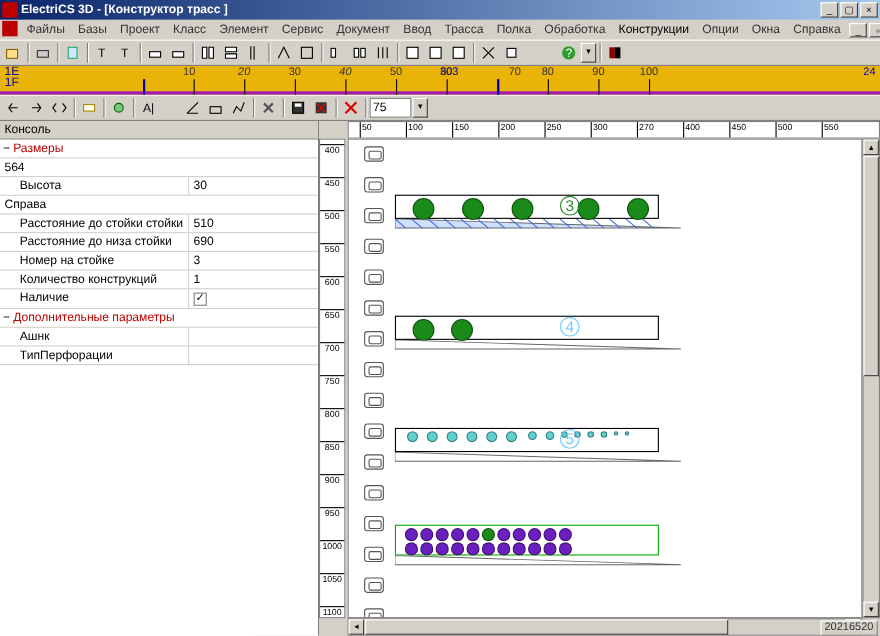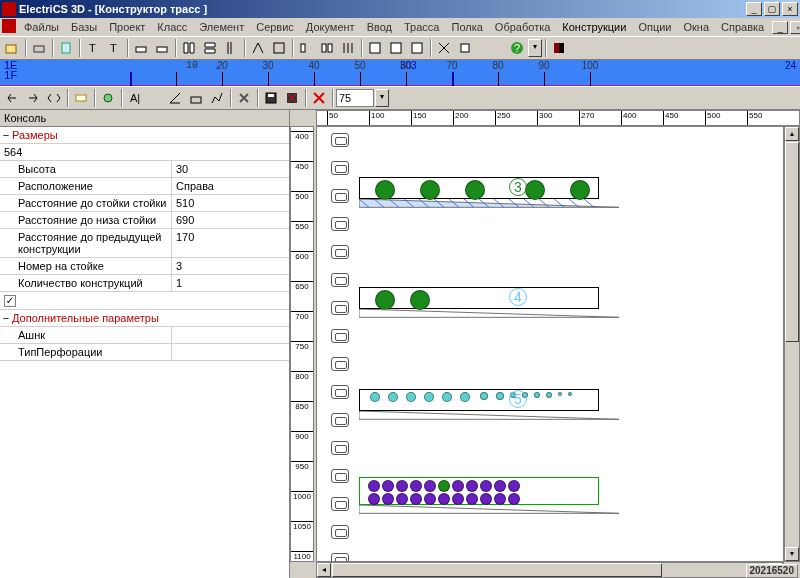--- a/index.html
+++ b/index.html
@@ -18,21 +18,21 @@
   .menu-win { margin-left: auto; display: flex; }
   .menu-win .win-btn { height: 13px; }
 
   
   .toolbar { height: 24px; background: #d4d0c8; border-top: 1px solid #fff; border-bottom: 1px solid #808080; display: flex; align-items: center; padding: 0 2px; gap: 1px; }
   .tbtn { width: 20px; height: 20px; border: 1px solid #d4d0c8; display: inline-flex; align-items: center; justify-content: center; cursor: pointer; }
   .tsep { width: 1px; height: 18px; background: #808080; margin: 0 2px; box-shadow: 1px 0 #fff; }
   .tbtn svg { width: 14px; height: 14px; }
 
   
-  .upper-ruler { height: 26px; background: #3b82f6; position: relative; border-bottom: 1px solid #a21caf; text-align: center; }
+  .upper-ruler { height: 26px; background: #eab308; position: relative; border-bottom: 3px solid #a21caf; text-align: center; }
   .upper-ruler .lbl-left { position: absolute; left: 4px; top: 0; color: #00a; font-size: 10px; line-height: 10px; }
   .upper-ruler .nums { position: absolute; left: 130px; right: 10px; top: 0; height: 26px; }
   .upper-ruler .tick { position: absolute; top: 12px; bottom: 0; width: 1px; background: #000; }
   .upper-ruler .num { position: absolute; top: 0; font-size: 10px; color: #333; transform: translateX(-50%); }
   .upper-ruler .right-lbl { position: absolute; right: 4px; top: 0; color: #00a; font-size: 10px; }
   .upper-ruler .top-center { position: absolute; left: 400px; top: 0; color: #00a; font-size: 10px; }
 
   
   .toolbar2 { height: 24px; background: #d4d0c8; border-top: 1px solid #fff; border-bottom: 1px solid #808080; display: flex; align-items: center; padding: 0 2px; gap: 1px; }
   .num-input { width: 38px; height: 18px; border: 1px solid #808080; background: #fff; padding: 0 2px; font-size: 11px; }
@@ -68,21 +68,21 @@
   .bracket { position: absolute; left: 6px; width: 18px; height: 14px; border: 1px solid #555; border-radius: 3px; }
   .bracket::before { content:""; position:absolute; left:3px; top:3px; width:10px; height:6px; border:1px solid #555; border-radius:2px; }
   .shelf-grp { position: absolute; }
   .shelf { position: absolute; left: 0; width: 240px; height: 22px; border: 1px solid #000; background: #fff; }
   .shelf.green-border { border-color: #0a0; }
   .floor { position: absolute; left: 0; width: 260px; height: 10px; }
   .floor svg { width: 100%; height: 100%; }
   .ball { position: absolute; border-radius: 50%; }
   .num-label { position: absolute; font-size: 14px; border: 1px solid; border-radius: 50%; width: 18px; height: 18px; text-align: center; line-height: 16px; }
 
-  .status { position: absolute; right: 2px; bottom: 0; height: 14px; font-size: 10px; color: #333; background: #d4d0c8; padding: 0 3px; z-index: 10; border: 1px solid #808080; border-top-color:#fff; border-left-color:#fff;font-weight:bold; }
+  .status { position: absolute; right: 2px; bottom: 0; height: 14px; font-size: 10px; color: #333; background: #d4d0c8; padding: 0 3px; z-index: 10; border: 1px solid #808080; border-top-color:#fff; border-left-color:#fff; }
 </style>
 </head>
 <body>
 
 <div class="titlebar">
   <div class="app-icon"></div>
   <div class="title-text">ElectriCS 3D - [Конструктор трасс ]</div>
   <div class="win-btn">_</div>
   <div class="win-btn">▢</div>
   <div class="win-btn">×</div>
@@ -245,33 +245,33 @@
 
 <div class="upper-ruler">
   <div class="lbl-left">
     <div>1E</div>
     <div>1F</div>
   </div>
   <div class="top-center">303</div>
   <div class="right-lbl">24</div>
   <div class="nums" id="upper-nums">
       <div class="tick" style="left: 46px;"></div>
-      <div class="num" style="left: 62px; font-family: Liberation Mono, monospace;">10</div>
+      <div class="num" style="left: 42px;">10</div>
       <div class="tick" style="left: 92px;"></div>
       <div class="num" style="left: 92px; font-style: italic;">20</div>
       <div class="tick" style="left: 138px;"></div>
       <div class="num" style="left: 138px;">30</div>
       <div class="tick" style="left: 184px;"></div>
-      <div class="num" style="left: 184px;">40</div>
+      <div class="num" style="left: 184px; font-style: italic;">40</div>
       <div class="tick" style="left: 230px;"></div>
       <div class="num" style="left: 230px;">50</div>
       <div class="tick" style="left: 276px;"></div>
       <div class="num" style="left: 276px;">60</div>
       <div class="tick" style="left: 322px;"></div>
-      <div class="num" style="left: 322px;">70</div>
+      <div class="num" style="left: 338px;">70</div>
       <div style="position: absolute; left: 322px; top: 12px; bottom: 0px; width: 2px; background: rgb(0, 0, 170);"></div>
       <div class="tick" style="left: 368px;"></div>
       <div class="num" style="left: 368px;">80</div>
       <div class="tick" style="left: 414px;"></div>
       <div class="num" style="left: 414px;">90</div>
       <div class="tick" style="left: 460px;"></div>
       <div class="num" style="left: 460px;">100</div>
       <div style="position: absolute; left: 0px; top: 12px; bottom: 0px; width: 2px; background: rgb(0, 0, 170);"></div>
     </div>
 </div>
@@ -366,44 +366,40 @@
       </div>
       <div id="rows1">
           <div class="prop-row">
             <div class="prop-value">564</div>
           </div>
           <div class="prop-row">
             <div class="prop-label">Высота</div>
             <div class="prop-value">30</div>
           </div>
           <div class="prop-row">
-            <div class="prop-label">Расположение</div>
             <div class="prop-value">Справа</div>
           </div>
           <div class="prop-row">
             <div class="prop-label">Расстояние до стойки стойки</div>
             <div class="prop-value">510</div>
           </div>
           <div class="prop-row">
             <div class="prop-label">Расстояние до низа стойки</div>
             <div class="prop-value">690</div>
           </div>
           <div class="prop-row">
-            <div class="prop-label">Расстояние до предыдущей конструкции</div>
-            <div class="prop-value">170</div>
-          </div>
-          <div class="prop-row">
             <div class="prop-label">Номер на стойке</div>
             <div class="prop-value">3</div>
           </div>
           <div class="prop-row">
             <div class="prop-label">Количество конструкций</div>
             <div class="prop-value">1</div>
           </div>
           <div class="prop-row">
+            <div class="prop-label">Наличие</div>
             <div class="prop-value"><span class="checkbox">✓</span></div>
           </div>
         </div>
       <div class="prop-section">
         <span class="toggle">−</span>
         <span class="sec-label">Дополнительные параметры</span>
       </div>
       <div id="rows2">
           <div class="prop-row">
             <div class="prop-label">Ашнк</div>

